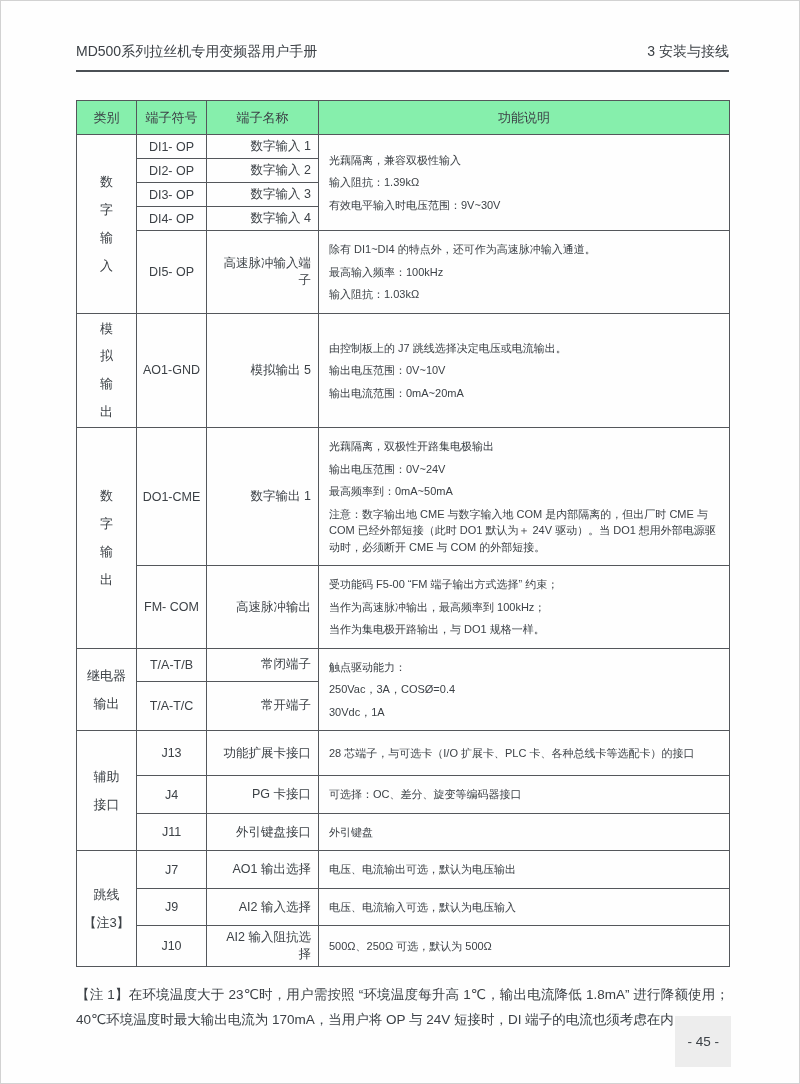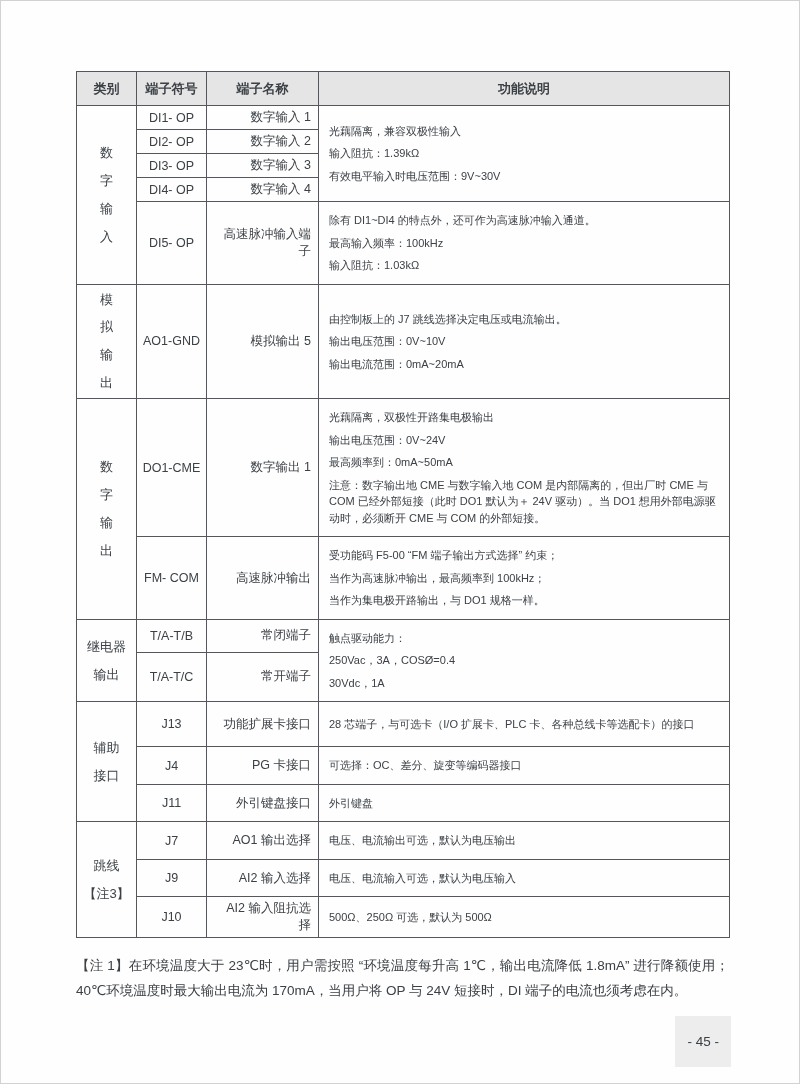--- a/index.html
+++ b/index.html
@@ -27,22 +27,22 @@
     width:653px;
     margin-top:28px;
     table-layout:fixed;
   }
   table.term th, table.term td {
     border:1.5px solid #54575b;
     vertical-align:middle;
     box-sizing:border-box;
   }
   table.term th {
-    background:#e5e5e5;
-    font-size:13px; font-weight:700;
+    background:#86efac;
+    font-size:13px; font-weight:400;
     height:34px; text-align:center;
   }
   td.cat {
     text-align:center; font-size:13px;
     white-space:pre-line; line-height:2.15;
   }
   td.sym { text-align:center; font-size:12.5px; }
   td.nam { font-size:12.5px; padding:3px 7px; text-align:right; }
   td.fun { font-size:11px; padding:4px 10px; text-align:left; }
   td.fun p { margin:6px 0; line-height:1.5; }
@@ -66,20 +66,24 @@
     background:#ededed; padding:18px 12px;
     font-size:13.5px; color:#3c4146;
   }
 </style>
 </head>
 <body>
 
 <div class="page">
   <div class="content">
 
+    <div class="doc-header">
+      <span>MD500系列拉丝机专用变频器用户手册</span>
+      <span>3  安装与接线</span>
+    </div>
 
     <table class="term">
       <colgroup>
         <col style="width:60px">
           <col style="width:70px">
           <col style="width:112px">
           <col style="width:411px">
       </colgroup>
       <thead>
         <tr>

